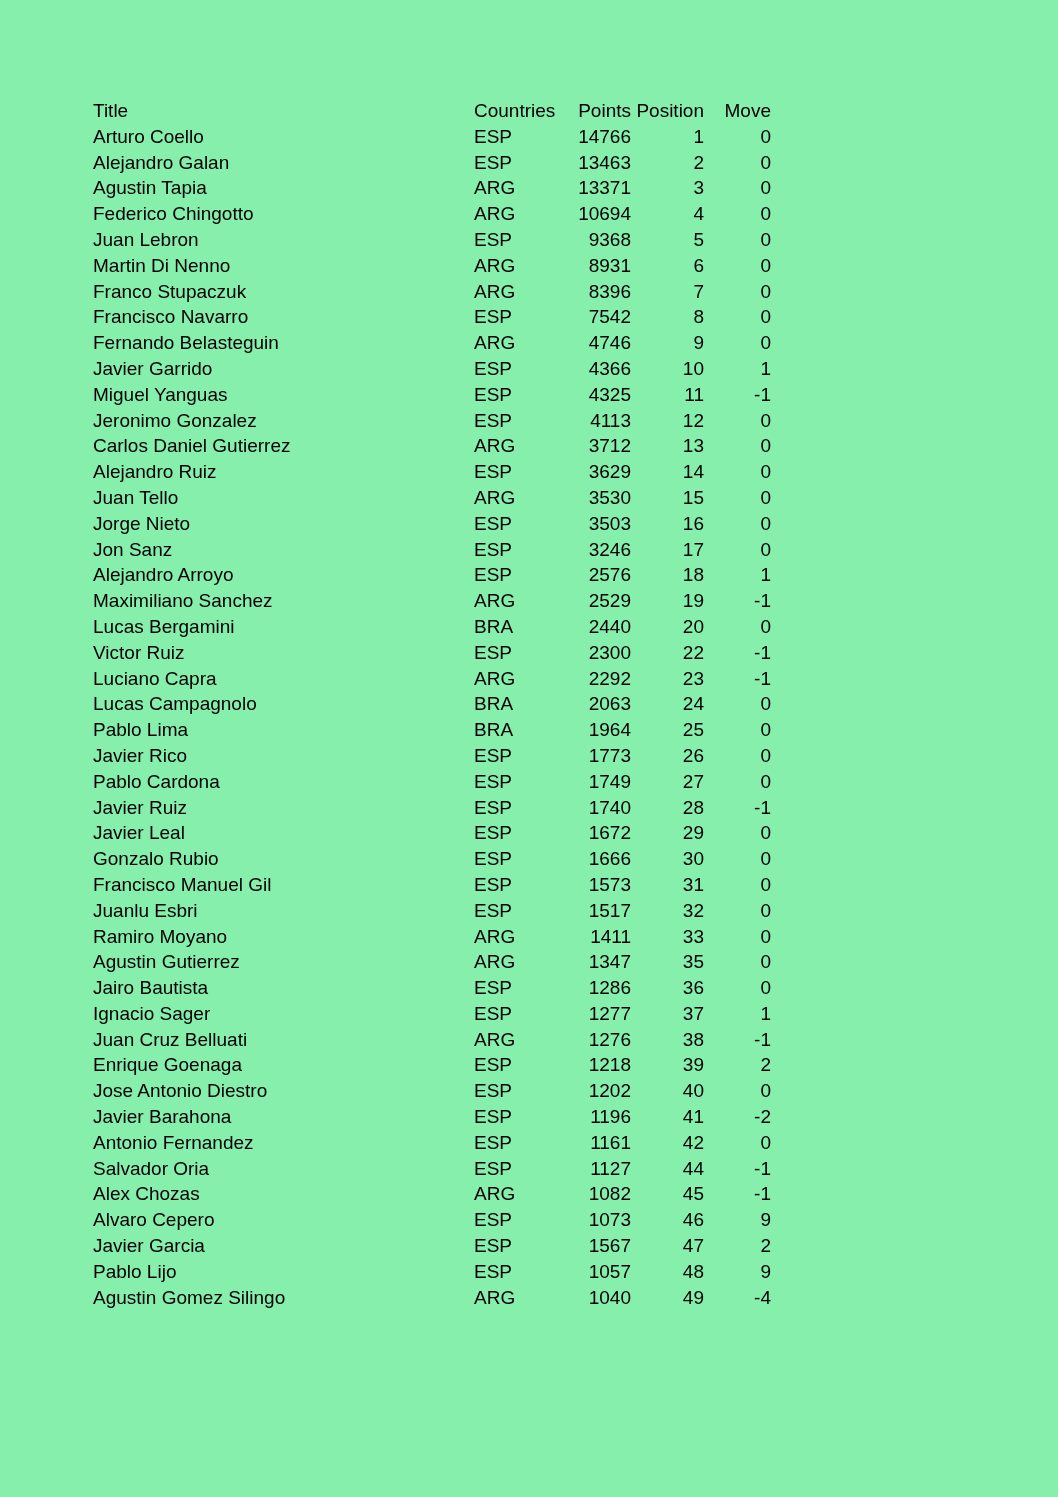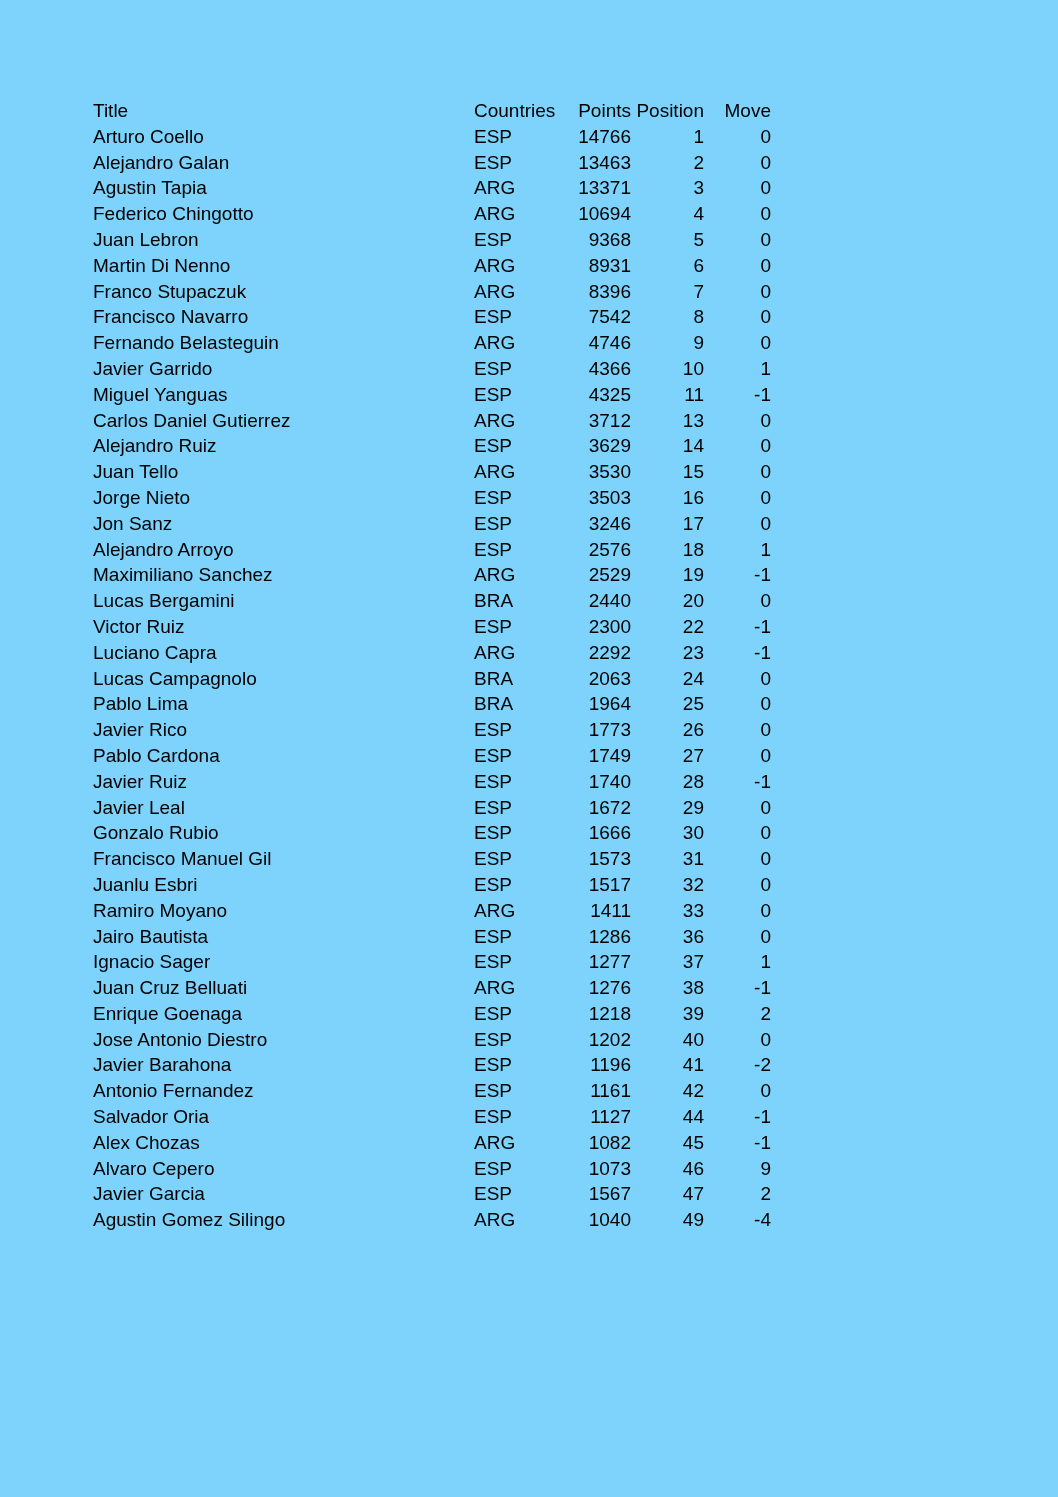--- a/index.html
+++ b/index.html
@@ -1,21 +1,21 @@
 <!DOCTYPE html>
 <html><head>
 <meta charset="utf-8">
 <style>
   html, body { margin: 0; padding: 0; }
   body { background: #ffffff; }
   .page {
     position: relative;
     width: 1058px;
     height: 1497px;
-    background: #7dd3fc;
+    background: #86efac;
     font-family: "Liberation Sans", sans-serif;
     color: #000000;
     overflow: hidden;
   }
   table.rankings {
     position: absolute;
     left: 93px;
     top: 98px;
     border-collapse: collapse;
     table-layout: fixed;
@@ -142,20 +142,27 @@
   </tr>
 
   <tr>
     <td class="al">Miguel Yanguas</td>
     <td class="al">ESP</td>
     <td class="ar">4325</td>
     <td class="ar">11</td>
     <td class="ar">-1</td>
   </tr>
 
+  <tr>
+    <td class="al">Jeronimo Gonzalez</td>
+    <td class="al">ESP</td>
+    <td class="ar">4113</td>
+    <td class="ar">12</td>
+    <td class="ar">0</td>
+  </tr>
 
   <tr>
     <td class="al">Carlos Daniel Gutierrez</td>
     <td class="al">ARG</td>
     <td class="ar">3712</td>
     <td class="ar">13</td>
     <td class="ar">0</td>
   </tr>
 
   <tr>
@@ -305,20 +312,27 @@
 
   <tr>
     <td class="al">Ramiro Moyano</td>
     <td class="al">ARG</td>
     <td class="ar">1411</td>
     <td class="ar">33</td>
     <td class="ar">0</td>
   </tr>
 
 
+  <tr>
+    <td class="al">Agustin Gutierrez</td>
+    <td class="al">ARG</td>
+    <td class="ar">1347</td>
+    <td class="ar">35</td>
+    <td class="ar">0</td>
+  </tr>
 
   <tr>
     <td class="al">Jairo Bautista</td>
     <td class="al">ESP</td>
     <td class="ar">1286</td>
     <td class="ar">36</td>
     <td class="ar">0</td>
   </tr>
 
   <tr>
@@ -395,20 +409,27 @@
   </tr>
 
   <tr>
     <td class="al">Javier Garcia</td>
     <td class="al">ESP</td>
     <td class="ar">1567</td>
     <td class="ar">47</td>
     <td class="ar">2</td>
   </tr>
 
+  <tr>
+    <td class="al">Pablo Lijo</td>
+    <td class="al">ESP</td>
+    <td class="ar">1057</td>
+    <td class="ar">48</td>
+    <td class="ar">9</td>
+  </tr>
 
   <tr>
     <td class="al">Agustin Gomez Silingo</td>
     <td class="al">ARG</td>
     <td class="ar">1040</td>
     <td class="ar">49</td>
     <td class="ar">-4</td>
   </tr>
 </tbody>
   </table>

